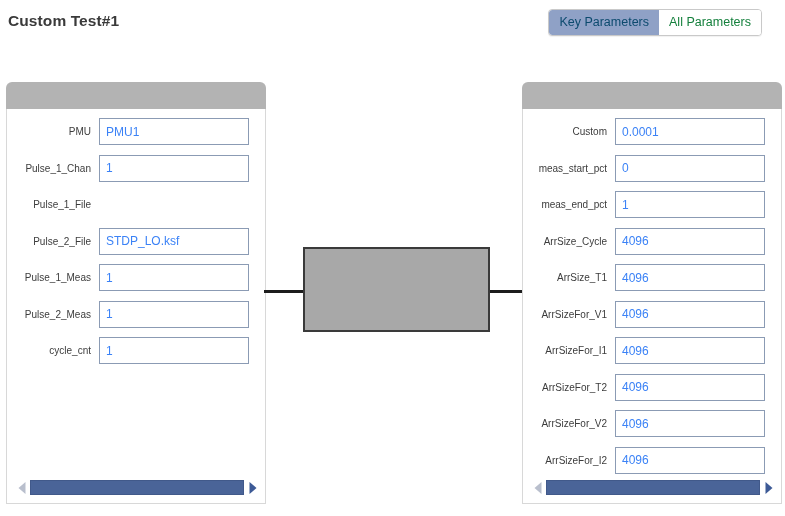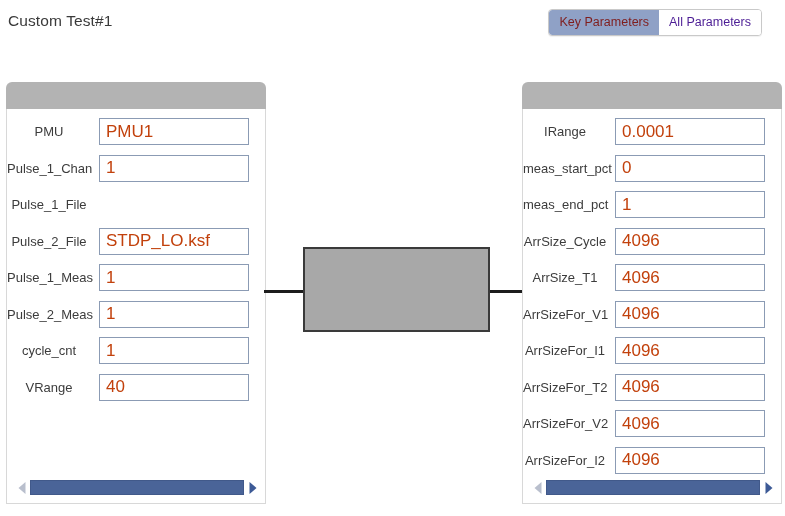--- a/index.html
+++ b/index.html
@@ -18,47 +18,48 @@
 
   
   #page-title {
     position: absolute;
     left: 8px;
     top: 12px;
     font-size: 15.5px;
     color: #3a3a3a;
     letter-spacing: 0.1px;
     white-space: nowrap;
+    font-weight: bold;
   }
 
   #mode-toggle {
     position: absolute;
     right: 23px;
     top: 9px;
     display: flex;
     border: 1px solid #c9c9c9;
     border-radius: 4px;
     overflow: hidden;
     background: #ffffff;
     box-shadow: 0 1px 1px rgba(0,0,0,0.06);
   }
   .toggle-btn {
     font-family: "Liberation Sans", sans-serif;
     font-size: 12.5px;
     padding: 5px 10px 6px 10px;
     border: none;
     background: #ffffff;
-    color: #4c1d95;
+    color: #15803d;
     cursor: pointer;
     line-height: 14px;
     white-space: nowrap;
   }
   .toggle-btn.selected {
     background: #8fa1c6;
-    color: #7f1d1d;
+    color: #0c4a6e;
     border-radius: 3px 0 0 3px;
   }
 
   
   .panel {
     position: absolute;
     top: 82px;
     width: 260px;
     height: 422px;
   }
@@ -81,36 +82,36 @@
   }
 
   .param-row {
     display: flex;
     align-items: center;
     height: 29px;
     margin-bottom: 7.5px;
   }
   .param-label {
     width: 84px;
-    text-align: center;
-    font-size: 13px;
+    text-align: right;
+    font-size: 10px;
     color: #3c3c3c;
     padding-right: 8px;
     white-space: nowrap;
     overflow: hidden;
   }
   .param-input {
     width: 150px;
     height: 27px;
     box-sizing: border-box;
     border: 1px solid #8b9bb4;
     background: #ffffff;
     font-family: "Liberation Sans", sans-serif;
-    font-size: 17px;
-    color: #c2410c;
+    font-size: 12px;
+    color: #3b82f6;
     padding: 0 6px;
     outline: none;
   }
 
   
   .hscroll {
     position: absolute;
     left: 8px;
     right: 6px;
     bottom: 7px;
@@ -219,24 +220,20 @@
       <input class="param-input" value="1" style="">
     </div>
     <div class="param-row">
       <div class="param-label">Pulse_2_Meas</div>
       <input class="param-input" value="1" style="">
     </div>
     <div class="param-row">
       <div class="param-label">cycle_cnt</div>
       <input class="param-input" value="1" style="">
     </div>
-    <div class="param-row">
-      <div class="param-label">VRange</div>
-      <input class="param-input" value="40" style="">
-    </div>
 
     <div class="hscroll">
       <div class="scroll-arrow left"></div>
       <div class="scroll-track">
         <div class="scroll-thumb"></div>
       </div>
       <div class="scroll-arrow right"></div>
     </div>
   </div>
 </div>
@@ -244,21 +241,21 @@
 <div id="device-area">
   <div class="device-wire" id="wire-left"></div>
   <div id="device-box"></div>
   <div class="device-wire" id="wire-right"></div>
 </div>
 
 <div class="panel" id="panel-right">
   <div class="panel-header"></div>
   <div class="panel-body">
     <div class="param-row">
-      <div class="param-label">IRange</div>
+      <div class="param-label">Custom</div>
       <input class="param-input" value="0.0001" style="">
     </div>
     <div class="param-row">
       <div class="param-label">meas_start_pct</div>
       <input class="param-input" value="0" style="">
     </div>
     <div class="param-row">
       <div class="param-label">meas_end_pct</div>
       <input class="param-input" value="1" style="">
     </div>

